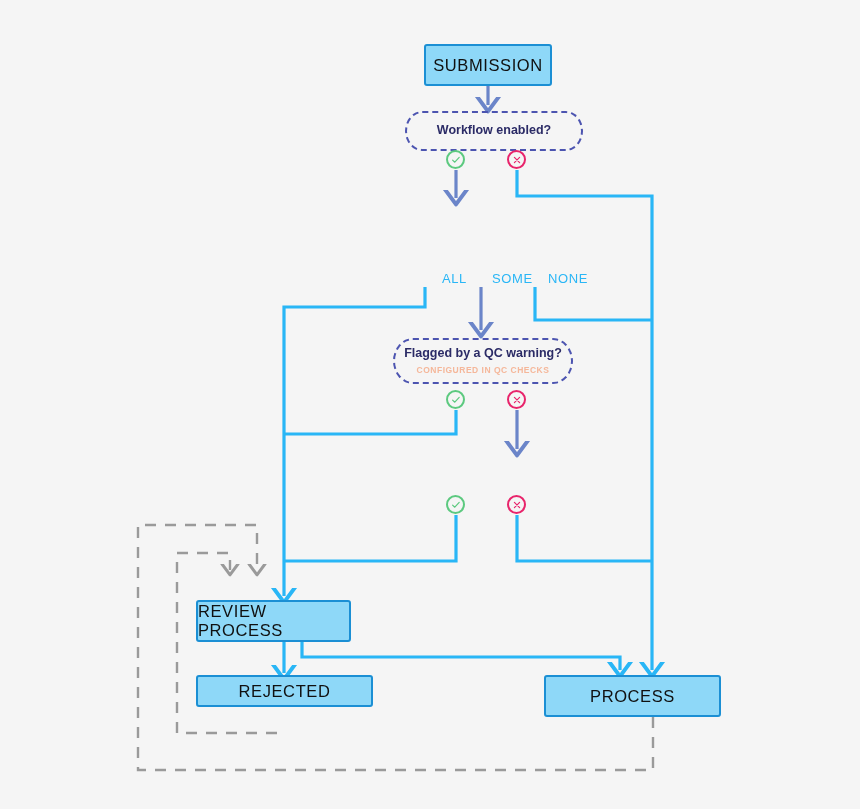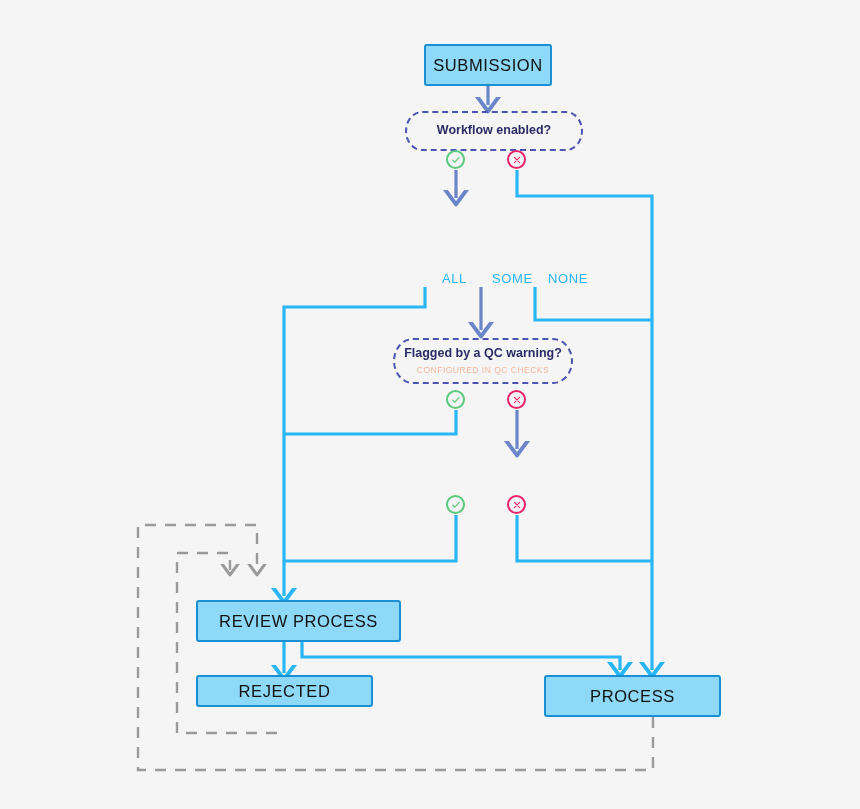--- a/index.html
+++ b/index.html
@@ -37,21 +37,21 @@
     color:#2b2b66;
     font-family:"Liberation Sans", sans-serif;
     font-weight:bold;
     font-size:12.5px;
     line-height:1.25;
     text-align:center;
     background:transparent;
   }
   .decision .sub{
     font-size:8.5px;
-    font-weight:normal;
+    font-weight:bold;
     letter-spacing:.5px;
     color:#f5b79a;
     margin-top:3px;
   }
 
   
   .badge{
     position:absolute;
     width:19px;height:19px;
     border-radius:50%;
@@ -123,21 +123,21 @@
       <path d="M653,717 L653,770 L138,770 L138,525 L257,525 L257,570" stroke="#9a9a9a" stroke-width="2.4" stroke-dasharray="11 9" marker-end="url(#arrGray)"></path>
 
       <path d="M277,733 L177,733 L177,553 L230,553 L230,570" stroke="#9a9a9a" stroke-width="2.4" stroke-dasharray="11 9" marker-end="url(#arrGray)"></path>
     </g>
   </svg>
 
   <div class="node" style="left:424px;top:44px;width:128px;height:42px;">
     <span>SUBMISSION</span>
   </div>
 
-  <div class="node" style="left:196px;top:600px;width:205px;height:42px;">
+  <div class="node" style="left:196px;top:600px;width:155px;height:42px;">
     <span>REVIEW PROCESS</span>
   </div>
 
   <div class="node" style="left:196px;top:675px;width:177px;height:32px;">
     <span>REJECTED</span>
   </div>
 
   <div class="node" style="left:544px;top:675px;width:177px;height:42px;">
     <span>PROCESS</span>
   </div>

